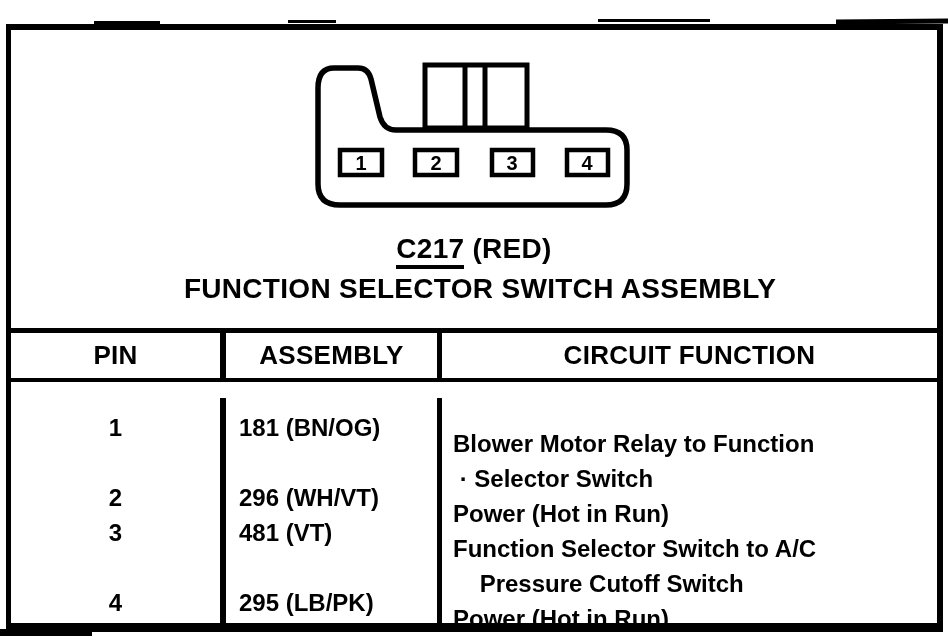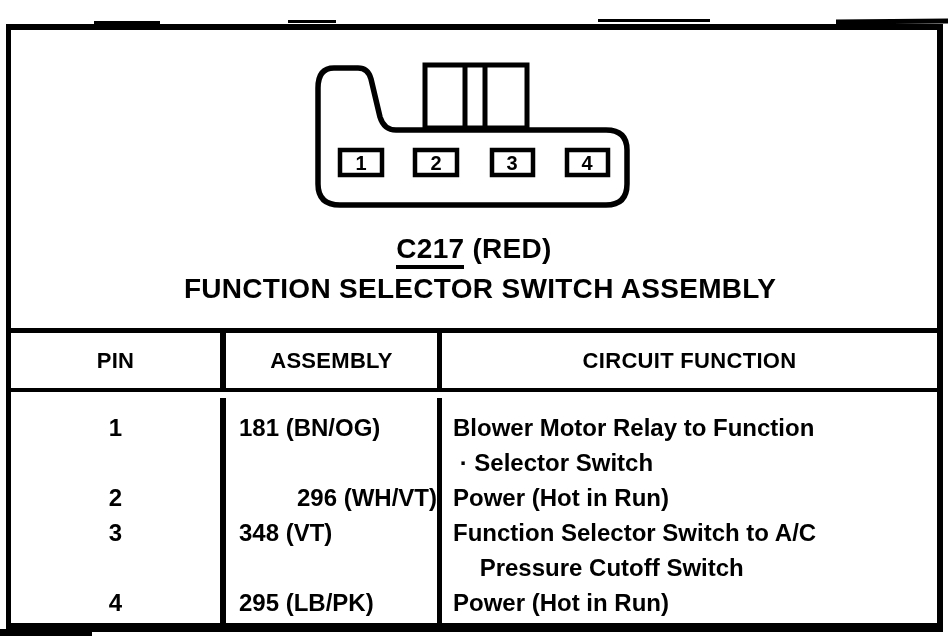--- a/index.html
+++ b/index.html
@@ -24,23 +24,23 @@
     position:absolute;top:203px;left:0;right:0;text-align:center;
     font-size:28px;font-weight:bold;letter-spacing:.3px;
   }
   .title .underlined{border-bottom:4px solid #000;padding-bottom:1px;}
   .subtitle{
     position:absolute;top:243px;left:12px;right:0;text-align:center;
     font-size:28px;font-weight:bold;letter-spacing:.3px;
   }
   
   .thead{
-    position:absolute;top:298px;left:0;width:100%;height:64px;box-sizing:border-box;
+    position:absolute;top:298px;left:0;width:100%;height:54px;box-sizing:border-box;
     border-top:5px solid #000;border-bottom:4px solid #000;
-    display:flex;font-size:22px;font-weight:bold;letter-spacing:.3px;
+    display:flex;font-size:26px;font-weight:bold;letter-spacing:.3px;
   }
   .tbody{
     position:absolute;top:368px;left:0;width:100%;height:225px;box-sizing:border-box;
     display:flex;font-size:24px;font-weight:bold;
   }
   .col-pin{width:209px;box-sizing:border-box;}
   .col-circuit{width:217px;box-sizing:border-box;border-left:6px solid #000;}
   .col-function{flex:1;box-sizing:border-box;border-left:5px solid #000;}
   .thead .hcell{display:flex;align-items:center;justify-content:center;height:100%;}
   .tbody .col-pin,.tbody .col-circuit,.tbody .col-function{padding-top:12px;}
@@ -99,26 +99,26 @@
 
   <div class="tbody">
     <div class="col-pin">
         <div class="cell pin-cell" style="height: 70px;">1</div>
         <div class="cell pin-cell" style="height: 35px;">2</div>
         <div class="cell pin-cell" style="height: 70px;">3</div>
         <div class="cell pin-cell" style="height: 35px;">4</div>
       </div>
     <div class="col-circuit">
         <div class="cell circuit-cell" style="height: 70px;">181 (BN/OG)</div>
-        <div class="cell circuit-cell" style="height: 35px; text-align: right;">296 (WH/VT)</div>
-        <div class="cell circuit-cell" style="height: 70px;">348 (VT)</div>
+        <div class="cell circuit-cell" style="height: 35px;">296 (WH/VT)</div>
+        <div class="cell circuit-cell" style="height: 70px;">481 (VT)</div>
         <div class="cell circuit-cell" style="height: 35px;">295 (LB/PK)</div>
       </div>
     <div class="col-function">
-        <div class="cell" style="height: 70px;">
+        <div class="cell" style="height: 70px; margin-top: 16px;">
           <div class="func-line">Blower Motor Relay to Function</div>
           <div class="func-line"> · Selector Switch</div>
         </div>
         <div class="cell" style="height: 35px;">
           <div class="func-line">Power (Hot in Run)</div>
         </div>
         <div class="cell" style="height: 70px;">
           <div class="func-line">Function Selector Switch to A/C</div>
           <div class="func-line">    Pressure Cutoff Switch</div>
         </div>

